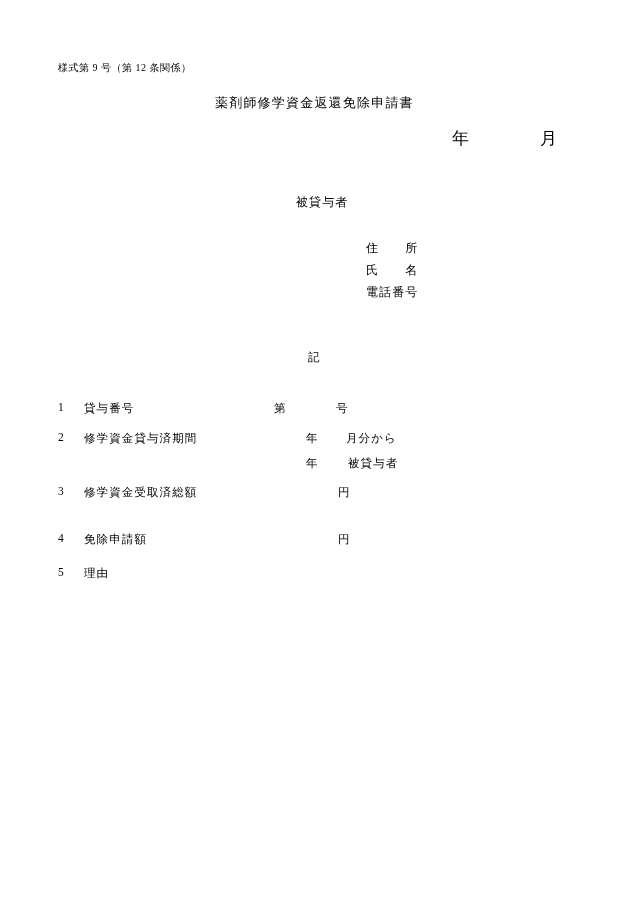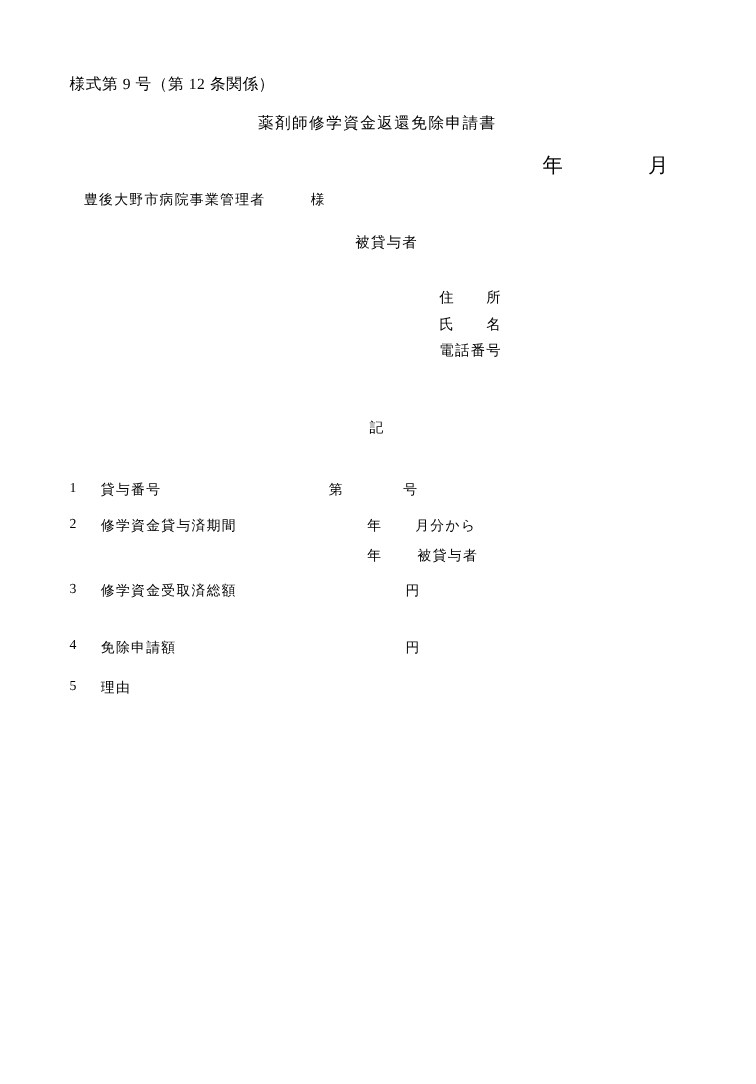--- a/index.html
+++ b/index.html
@@ -28,21 +28,21 @@
   .line {
     position: absolute;
     white-space: pre;
     font-size: 11.5px;
     line-height: 1;
     letter-spacing: 0.6px;
   }
   .form-code {
     left: 58px;
     top: 63px;
-    font-size: 13px;
+    font-size: 10px;
     letter-spacing: 0.5px;
   }
   .doc-title {
     left: 215px;
     top: 96px;
     font-size: 13px;
     letter-spacing: 1.2px;
   }
   .date-line {
     left: 452px;
@@ -134,21 +134,20 @@
 
 <div class="page">
   <div class="doc">
 
     <div class="line form-code">様式第 9 号（第 12 条関係）</div>
 
     <div class="line doc-title">薬剤師修学資金返還免除申請書</div>
 
     <div class="line date-line">年　　　　月　　　　日</div>
 
-    <div class="line addressee">豊後大野市病院事業管理者　　　様</div>
 
     <div class="recipient-block">
       <div class="recipient-row">
         <span class="recipient-label">被貸与者</span>
         <span class="recipient-value">住　　所</span>
       </div>
       <div class="recipient-row">
         <span class="recipient-value">氏　　名</span>
       </div>
       <div class="recipient-row">

